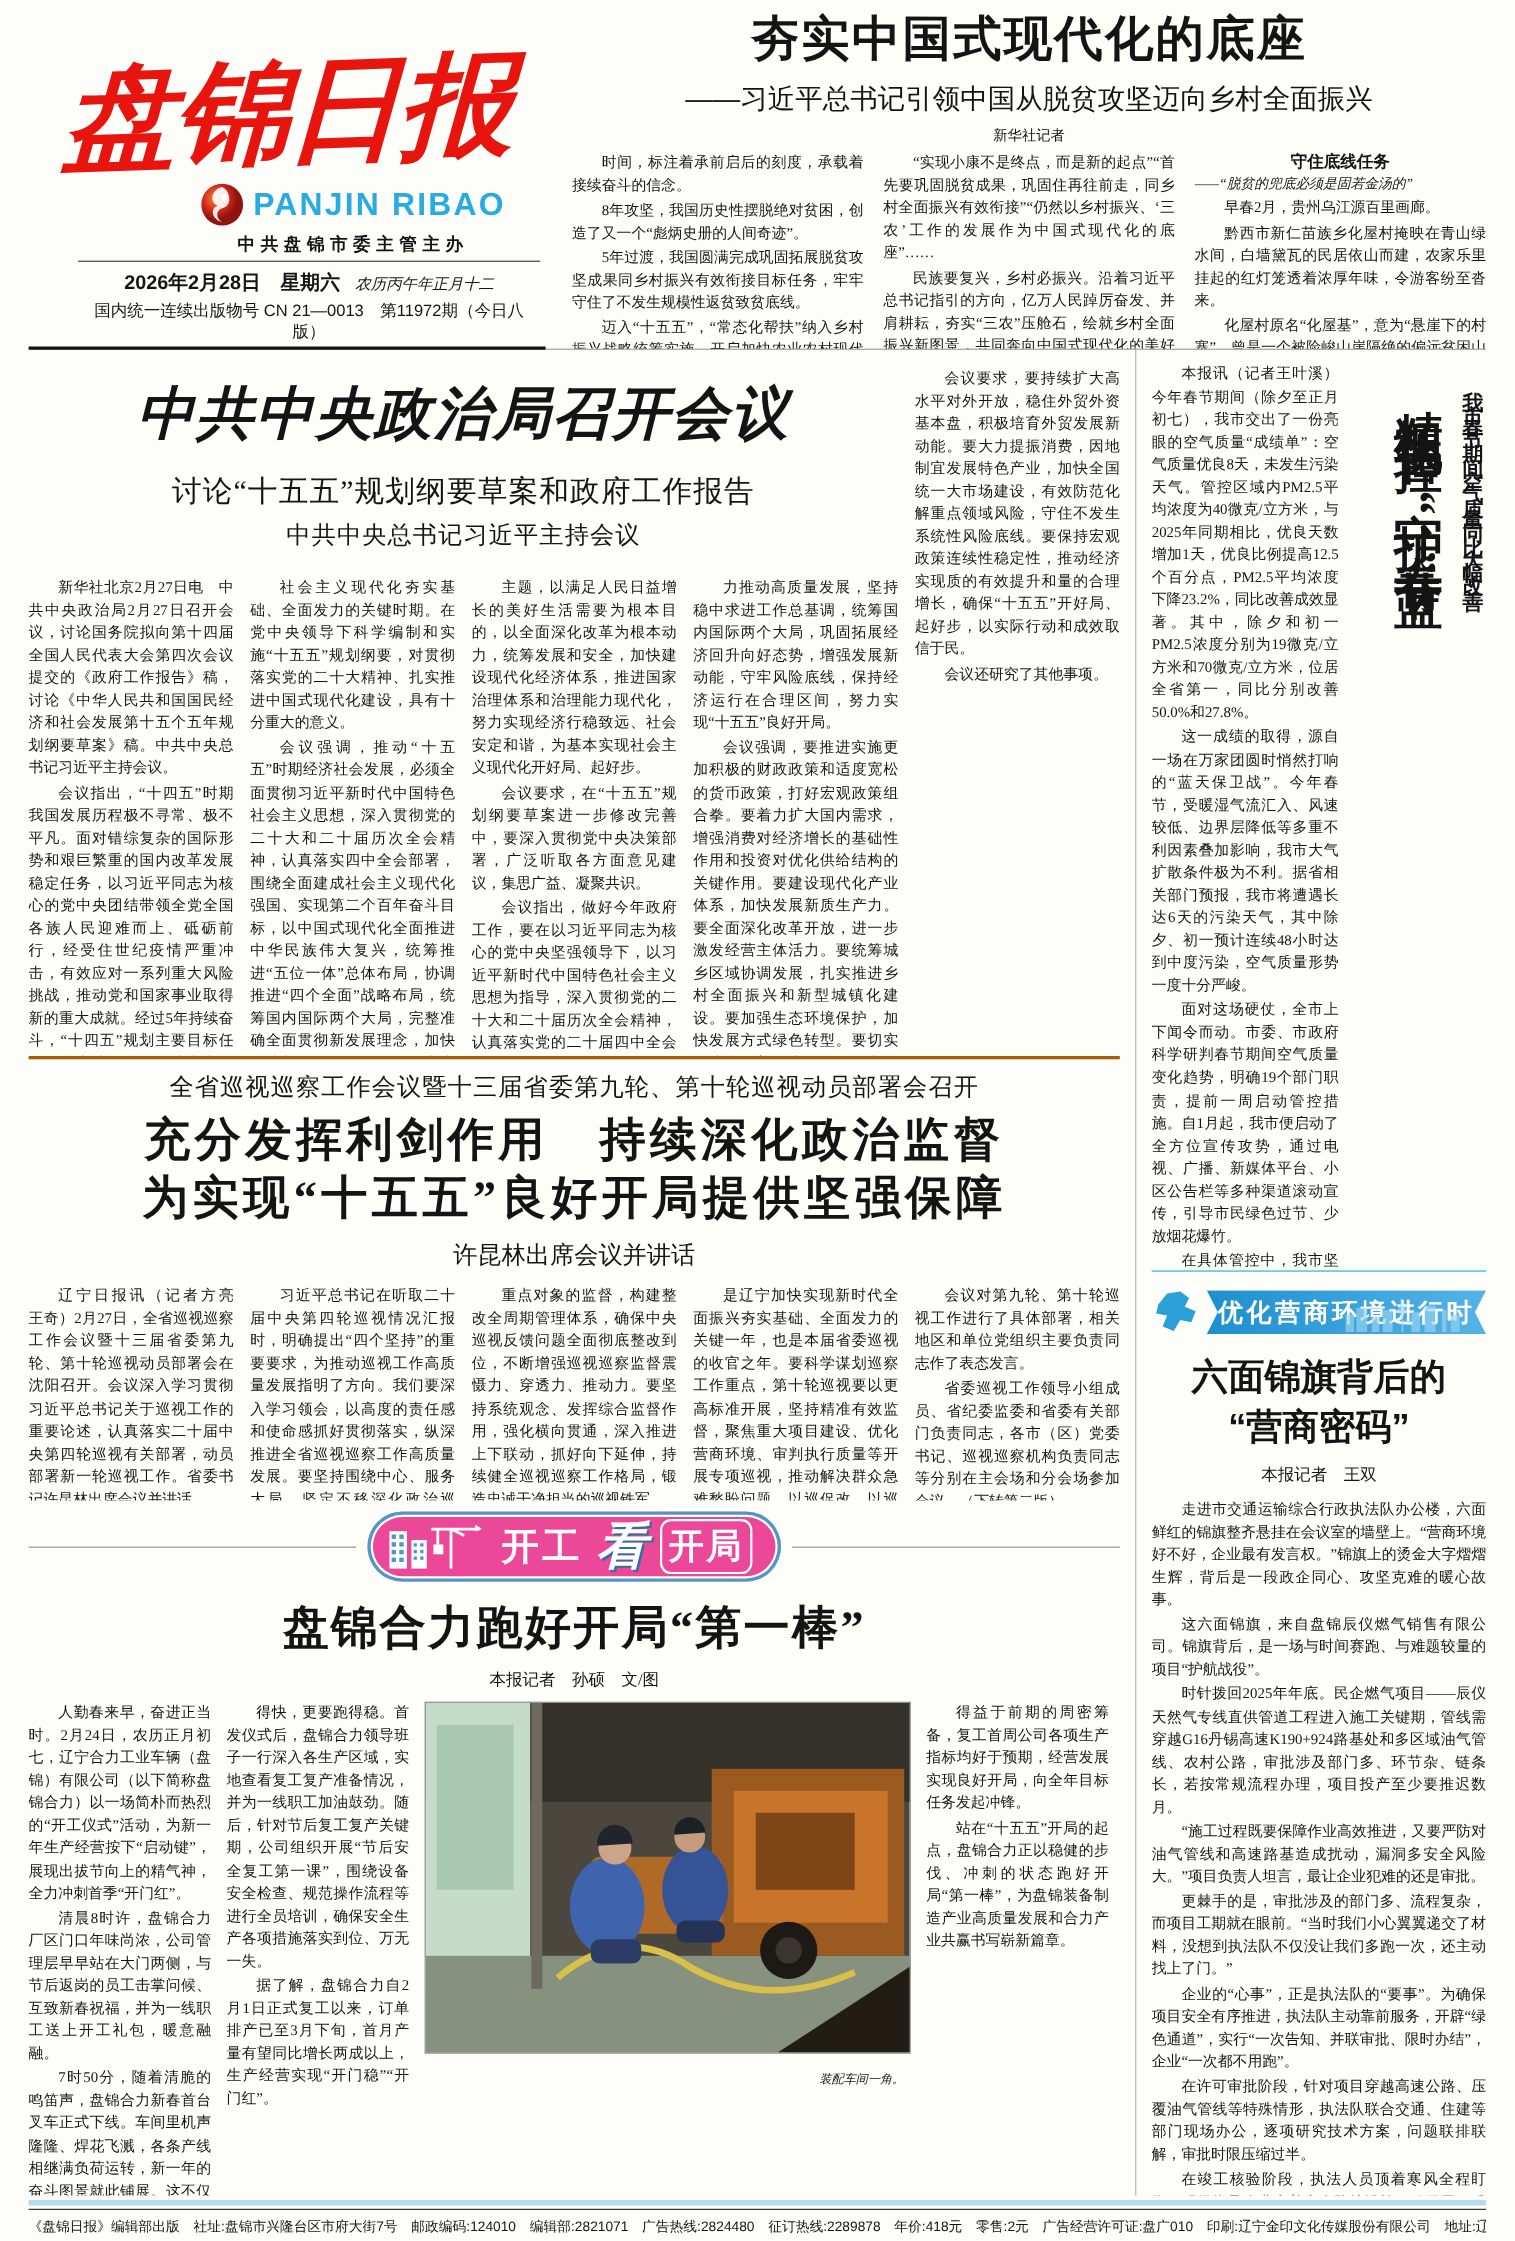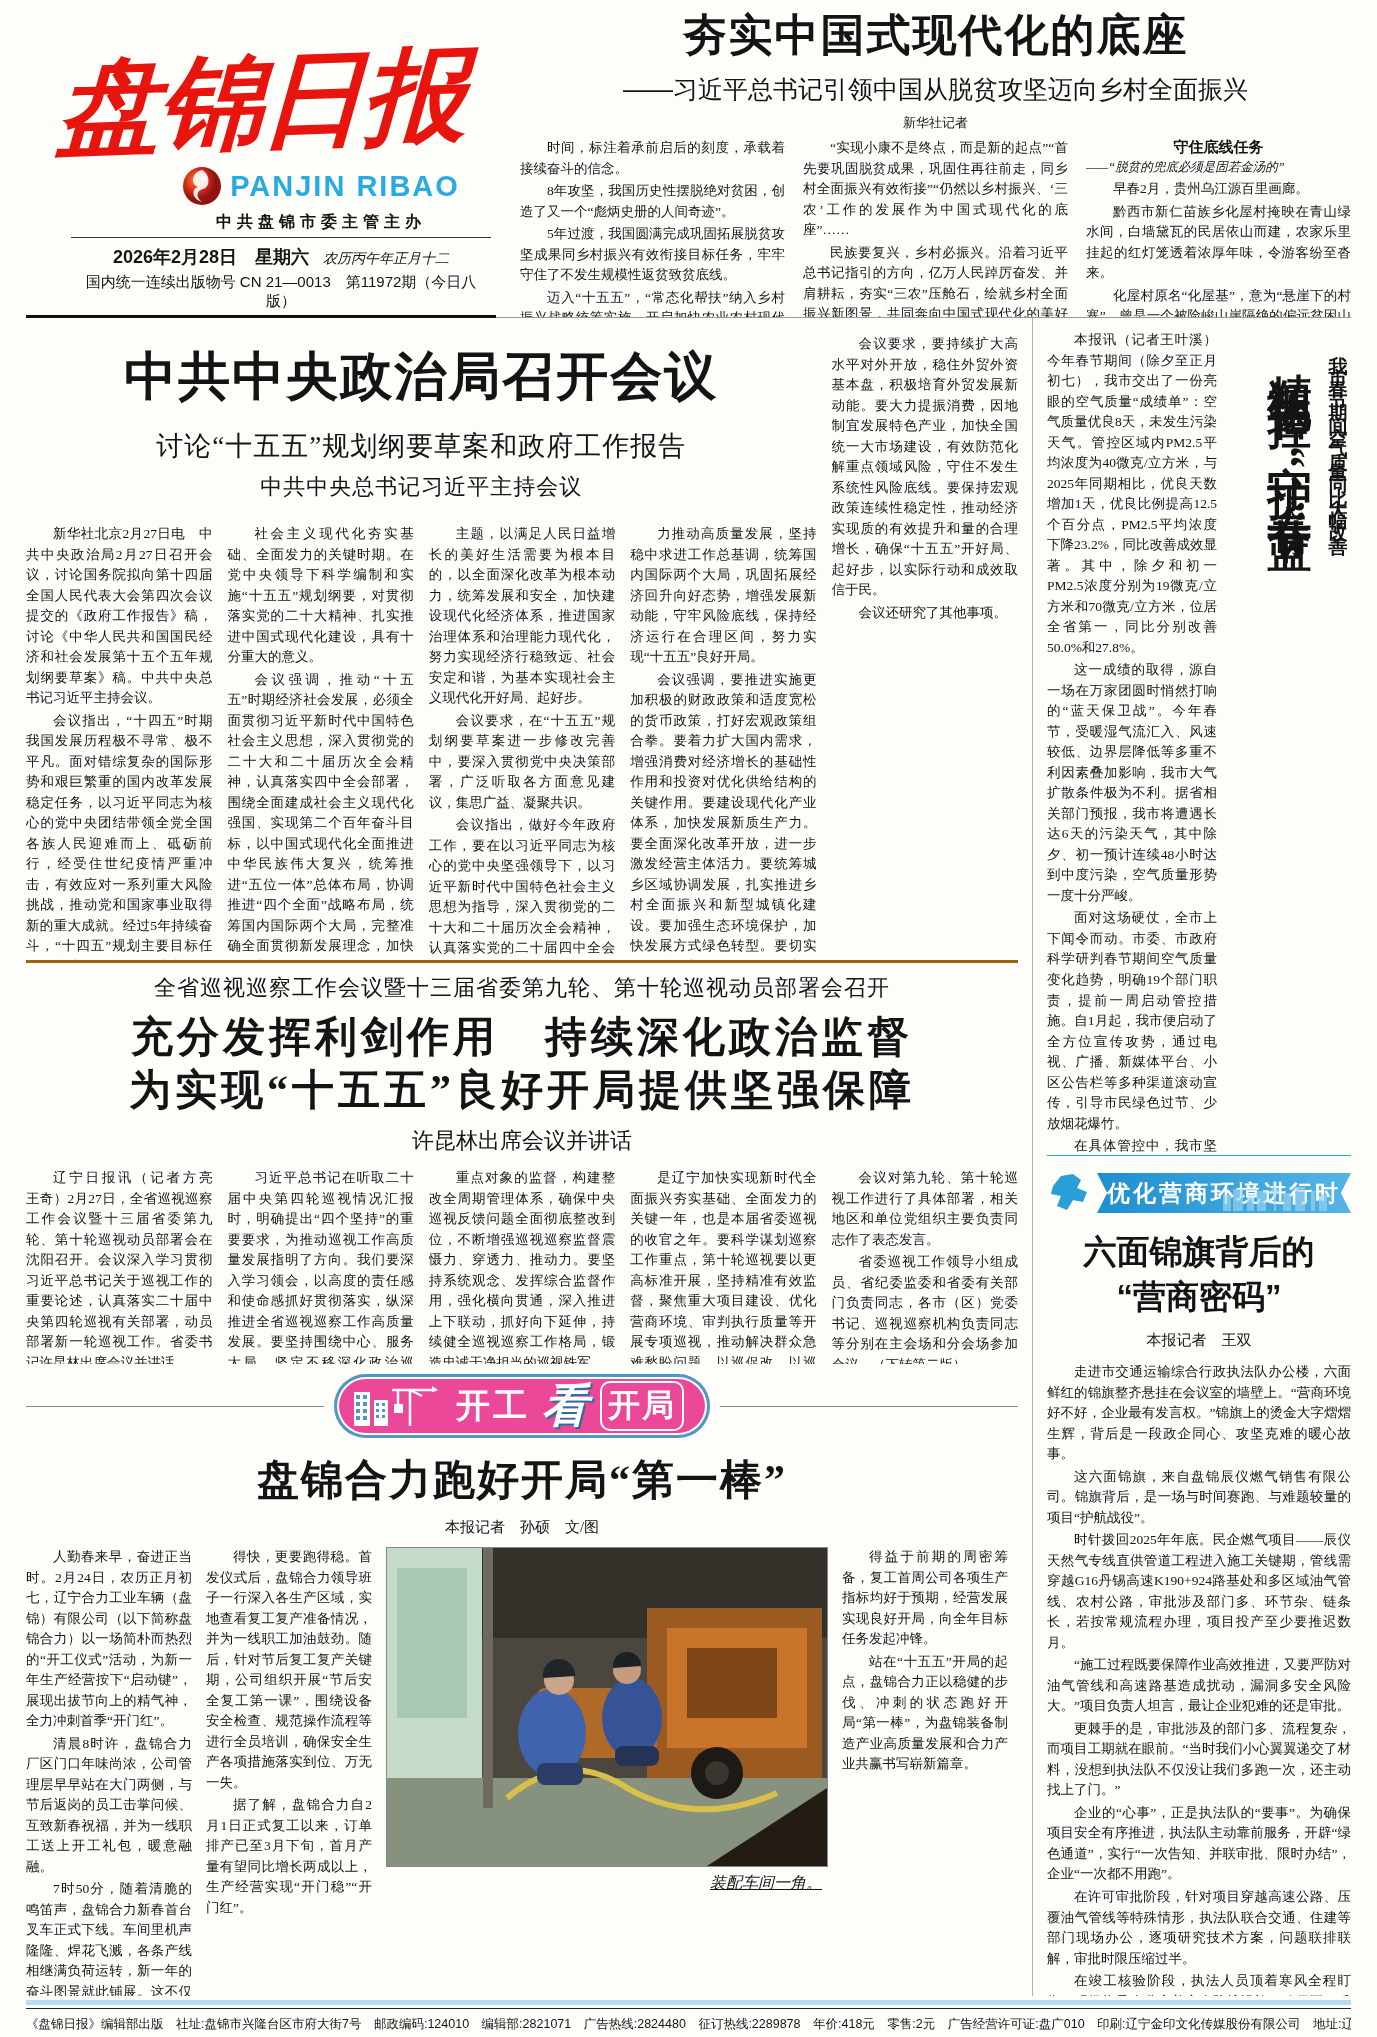--- a/index.html
+++ b/index.html
@@ -37,21 +37,21 @@
   .subquote{font-style:italic;font-size:12.5px;margin-bottom:3px;}
 
   
   .content{display:flex;flex:1;min-height:0;}
   .left-stack{flex:0 0 992px;border-right:1px solid #b0b0b0;padding-right:14px;display:flex;flex-direction:column;}
   .right-rail{flex:1;padding-left:14px;display:flex;flex-direction:column;min-width:0;}
 
   
   .pb{height:642px;display:grid;grid-template-columns:repeat(5,1fr);grid-template-rows:196px 1fr;column-gap:15px;padding-top:10px;box-sizing:border-box;}
   .pb-head{grid-column:1/5;grid-row:1;text-align:center;}
-  .pb-head .hl{font-size:52px;font-weight:900;font-family:"Liberation Sans","DejaVu Sans",sans-serif;letter-spacing:2px;margin-top:14px;}
+  .pb-head .hl{font-size:52px;font-weight:900;font-family:"Liberation Sans","DejaVu Sans",sans-serif;letter-spacing:2px;margin-top:14px;font-style:italic;}
   .pb-head .deck1{font-size:27px;margin-top:16px;letter-spacing:1px;}
   .pb-head .deck2{font-size:22px;margin-top:8px;letter-spacing:1px;}
   .pb-col{grid-row:2;overflow:hidden;}
   .pb-col5{grid-column:5;grid-row:1/3;overflow:hidden;padding-top:6px;}
 
   
   .inspection{height:400px;border-top:3px solid #a16207;padding-top:10px;box-sizing:border-box;}
   .insp-kicker{text-align:center;font-size:22px;font-family:"Liberation Sans","DejaVu Sans",sans-serif;letter-spacing:1px;}
   .insp-h{text-align:center;font-size:42px;font-weight:900;letter-spacing:4px;line-height:1.25;margin-top:8px;}
   .insp-deck{text-align:center;font-size:22px;margin:10px 0 12px;}
@@ -65,21 +65,21 @@
   .badge{background:#ec4899;border-radius:40px;height:64px;display:flex;align-items:center;padding:0 26px 0 18px;gap:12px;box-shadow:inset 0 0 0 3px #4f97c7,inset 0 0 0 5px #fff;}
   .badge-cn{color:#fff;font-weight:900;font-size:34px;font-family:"Liberation Sans","DejaVu Sans",sans-serif;letter-spacing:3px;}
   .badge-kan{color:#fff;font-weight:900;font-size:46px;font-style:italic;text-shadow:2px 2px 0 #2f6f9c;font-family:"DejaVu Serif",serif;}
   .badge-ju{color:#fff;font-weight:900;font-size:32px;border:2px solid #fff;border-radius:10px;padding:1px 6px;font-family:"Liberation Sans","DejaVu Sans",sans-serif;letter-spacing:2px;}
   .kg-h{text-align:center;font-size:42px;font-weight:900;letter-spacing:2px;margin-top:14px;}
   .kg-byline{text-align:center;font-size:15px;margin:10px 0 10px;}
   .kg-row{display:flex;gap:14px;flex:1;min-height:0;}
   .kg-col{flex:0 0 166px;overflow:hidden;}
   .kg-photo-wrap{flex:0 0 440px;display:flex;flex-direction:column;}
   .kg-photo{width:440px;height:318px;border:1px solid #888;}
-  .kg-caption{text-align:right;font-size:16px;font-style:italic;margin-top:6px;padding-right:6px;text-decoration:underline;}
+  .kg-caption{text-align:right;font-size:11px;font-style:italic;margin-top:16px;padding-right:6px;}
 
   
   .air{height:838px;display:flex;gap:10px;padding-top:12px;box-sizing:border-box;border-bottom:1px solid #14b8a6;}
   .air-body{flex:1;overflow:hidden;min-width:0;}
   .vtext{writing-mode:vertical-rl;}
   .air-title-main{flex:0 0 84px;font-size:44px;font-weight:900;letter-spacing:8px;line-height:1;text-align:start;padding-top:8px;overflow:hidden;}
   .air-title-side{flex:0 0 30px;font-size:19px;font-weight:bold;letter-spacing:12px;padding-top:10px;overflow:hidden;font-family:"Liberation Sans","DejaVu Sans",sans-serif;}
 
   
   .business{flex:1;display:flex;flex-direction:column;min-height:0;padding-top:14px;}

